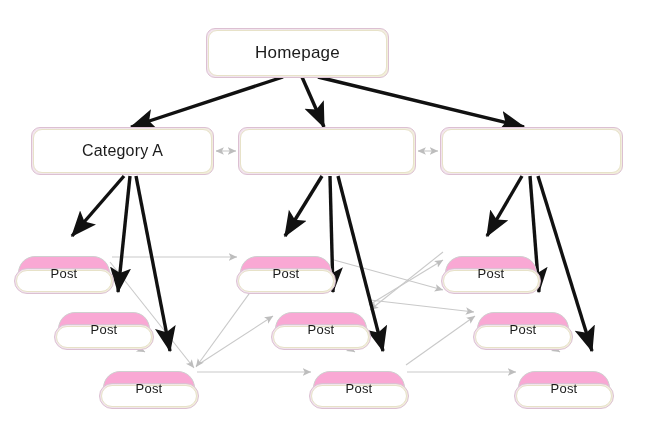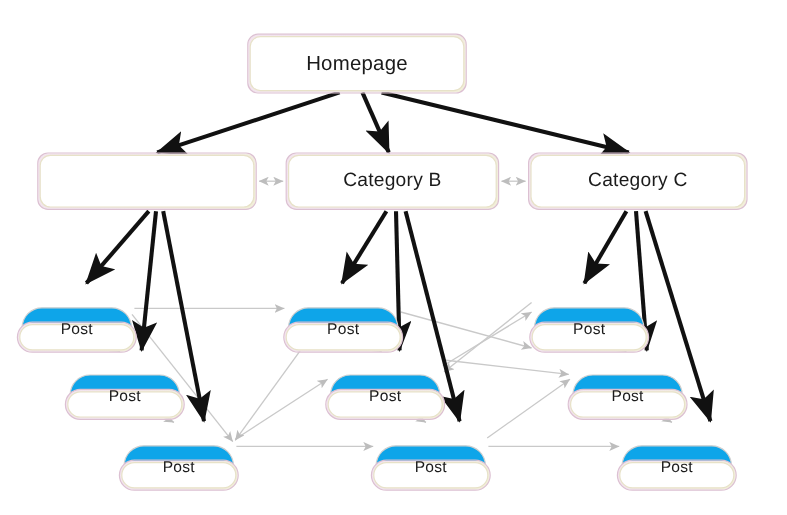--- a/index.html
+++ b/index.html
@@ -21,21 +21,21 @@
     position: absolute;
     left: 0;
     top: 0;
     width: 656px;
     height: 429px;
     pointer-events: none;
   }
   .node {
     position: absolute;
     box-sizing: border-box;
-    background: #0ea5e9;
+    background: #f9a8d4;
     border: 1px solid #cfcfcf;
     display: flex;
     align-items: center;
     justify-content: center;
     z-index: 5;
   }
   
   .node .ring-outer {
     position: absolute;
     left: -5px;
@@ -130,30 +130,29 @@
 
   <div id="node-layer">
       <div class="node rect level-0" style="left: 210px; top: 32px; width: 175px; height: 42px;">
         <span class="ring-outer"></span>
         <span class="ring-inner"></span>
         <span class="node-label">Homepage</span>
       </div>
       <div class="node rect level-1" style="left: 35px; top: 131px; width: 175px; height: 40px;">
         <span class="ring-outer"></span>
         <span class="ring-inner"></span>
+        <span class="node-label">Category A</span>
       </div>
       <div class="node rect level-1" style="left: 242px; top: 131px; width: 170px; height: 40px;">
         <span class="ring-outer"></span>
         <span class="ring-inner"></span>
-        <span class="node-label">Category B</span>
       </div>
       <div class="node rect level-1" style="left: 444px; top: 131px; width: 175px; height: 40px;">
         <span class="ring-outer"></span>
         <span class="ring-inner"></span>
-        <span class="node-label">Category C</span>
       </div>
       <div class="node pill level-2" style="left: 18px; top: 240px; width: 92px; height: 34px;">
         <span class="ring-outer"></span>
         <span class="ring-inner"></span>
         <span class="node-label">Post</span>
       </div>
       <div class="node pill level-2" style="left: 58px; top: 296px; width: 92px; height: 34px;">
         <span class="ring-outer"></span>
         <span class="ring-inner"></span>
         <span class="node-label">Post</span>

